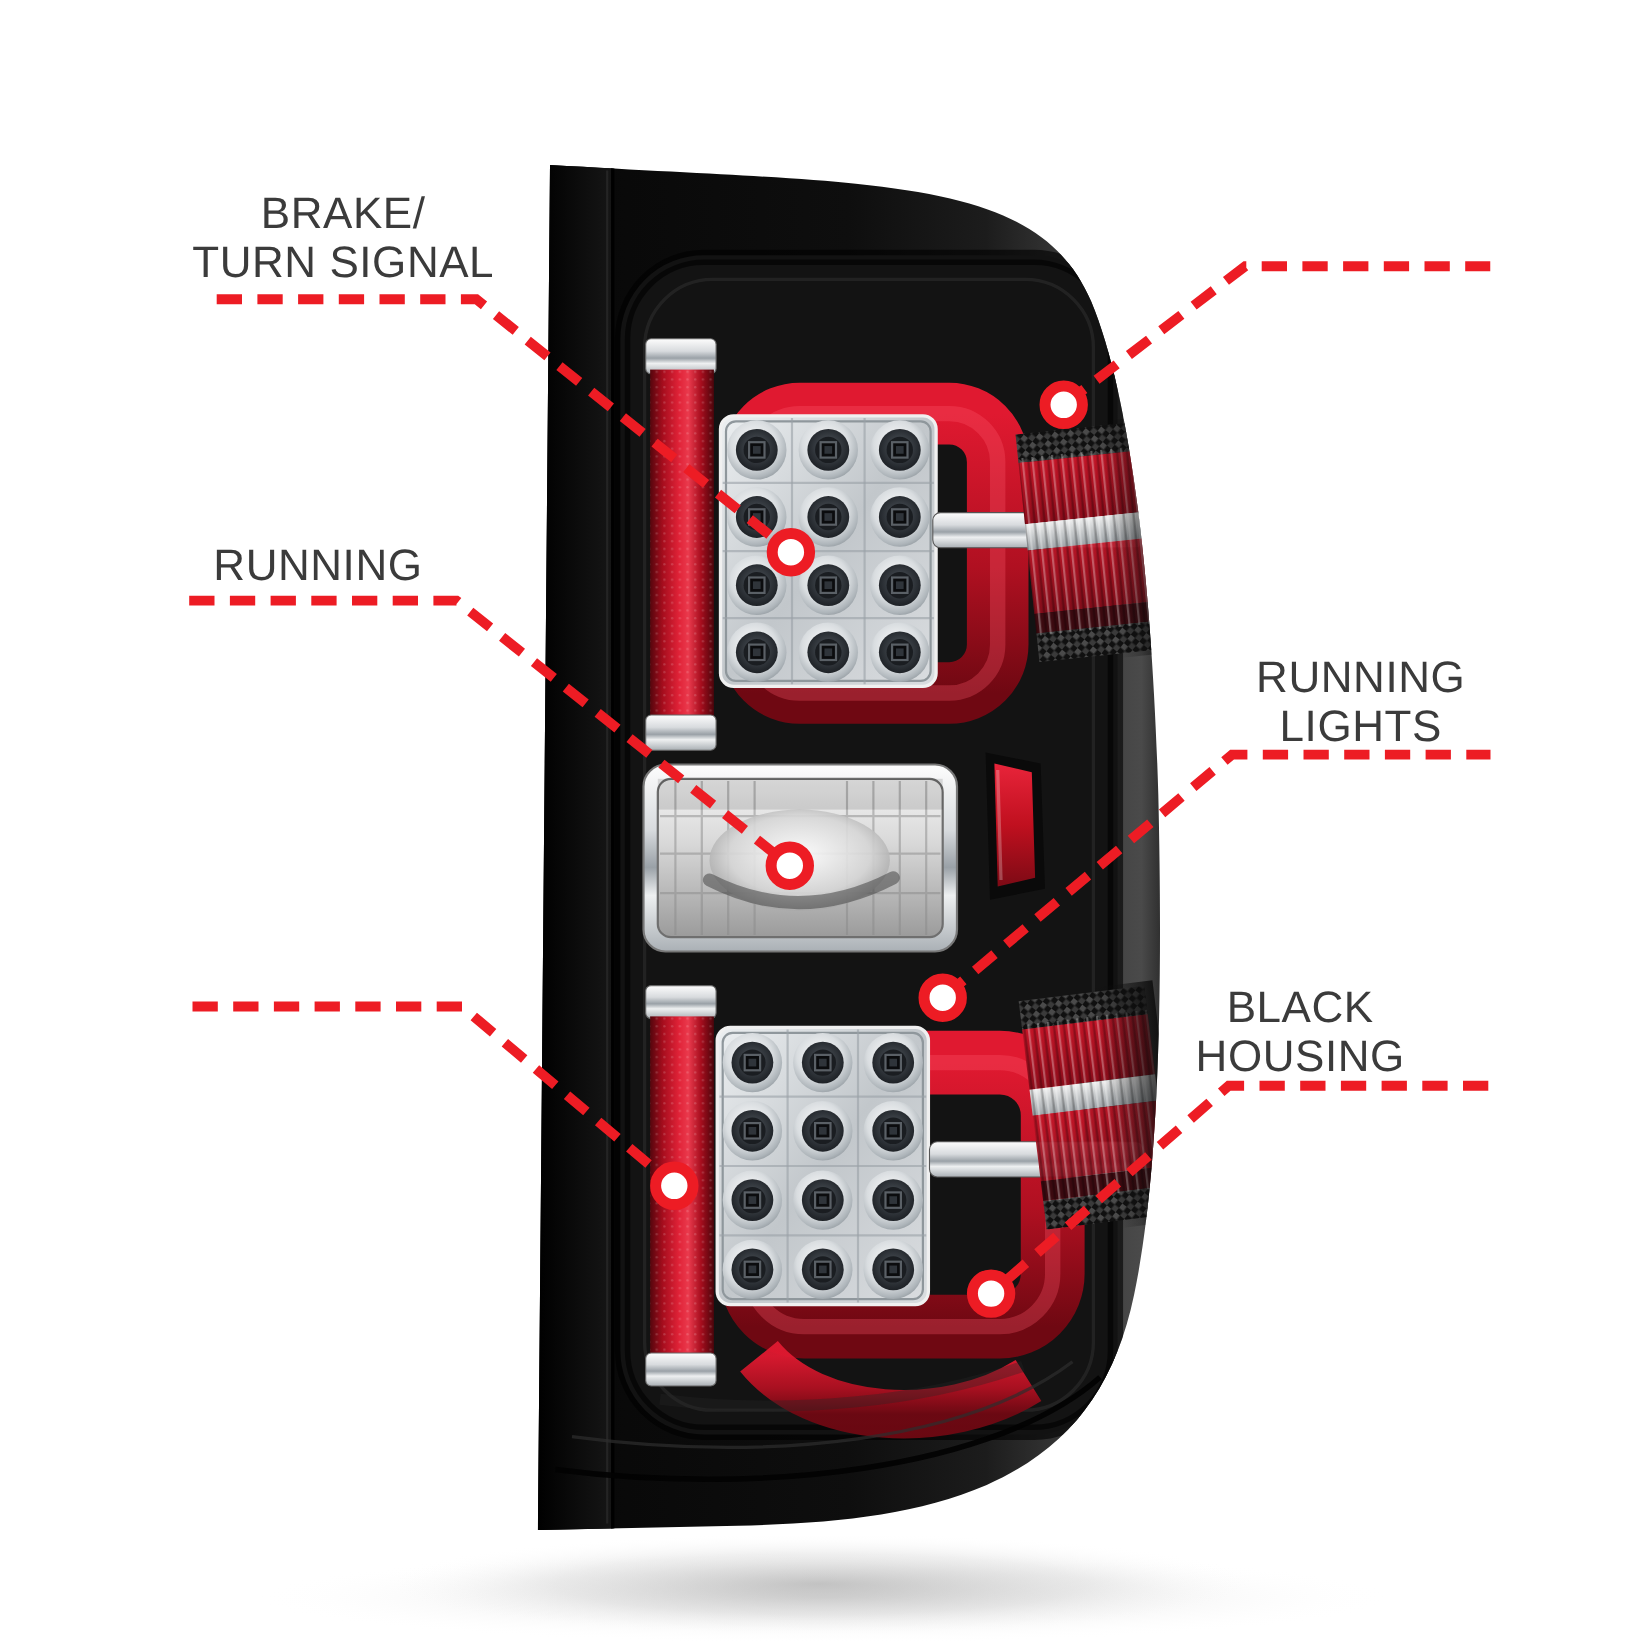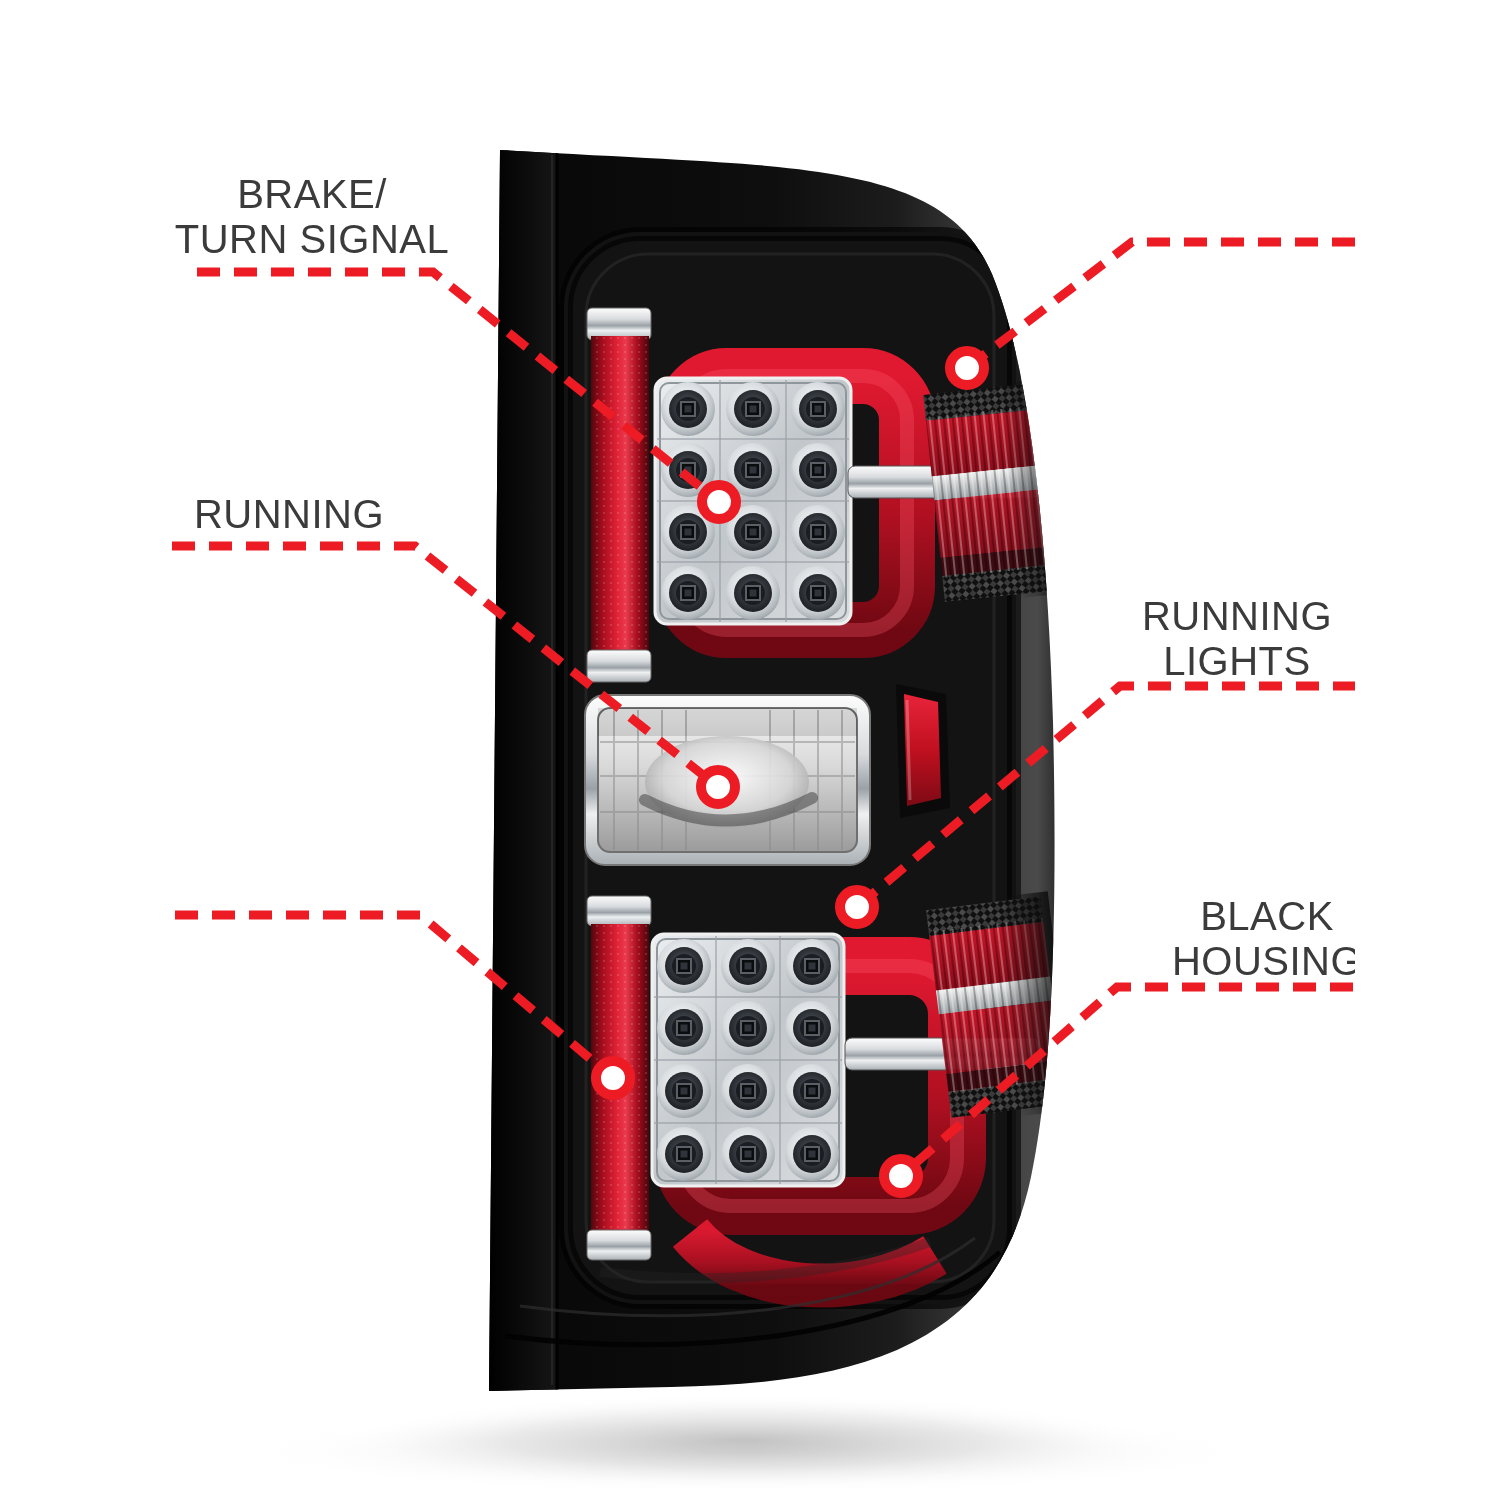--- a/index.html
+++ b/index.html
@@ -273,16 +273,16 @@
     <circle cx="857" cy="907" r="17"></circle>
     <circle cx="901" cy="1176" r="17"></circle>
   </g>
 </svg>
 
 <div class="label" style="left:312px;top:172px">BRAKE/
 TURN SIGNAL</div>
 <div class="label" style="left:289px;top:492px">RUNNING</div>
 <div class="label" style="left:1237px;top:594px">RUNNING
 LIGHTS</div>
-<div class="label" style="left:1267px;top:894px">BLACK
+<div class="label" style="left:1182px;top:894px">BLACK
 HOUSING</div>
 
 </div>
 
 </body></html>

